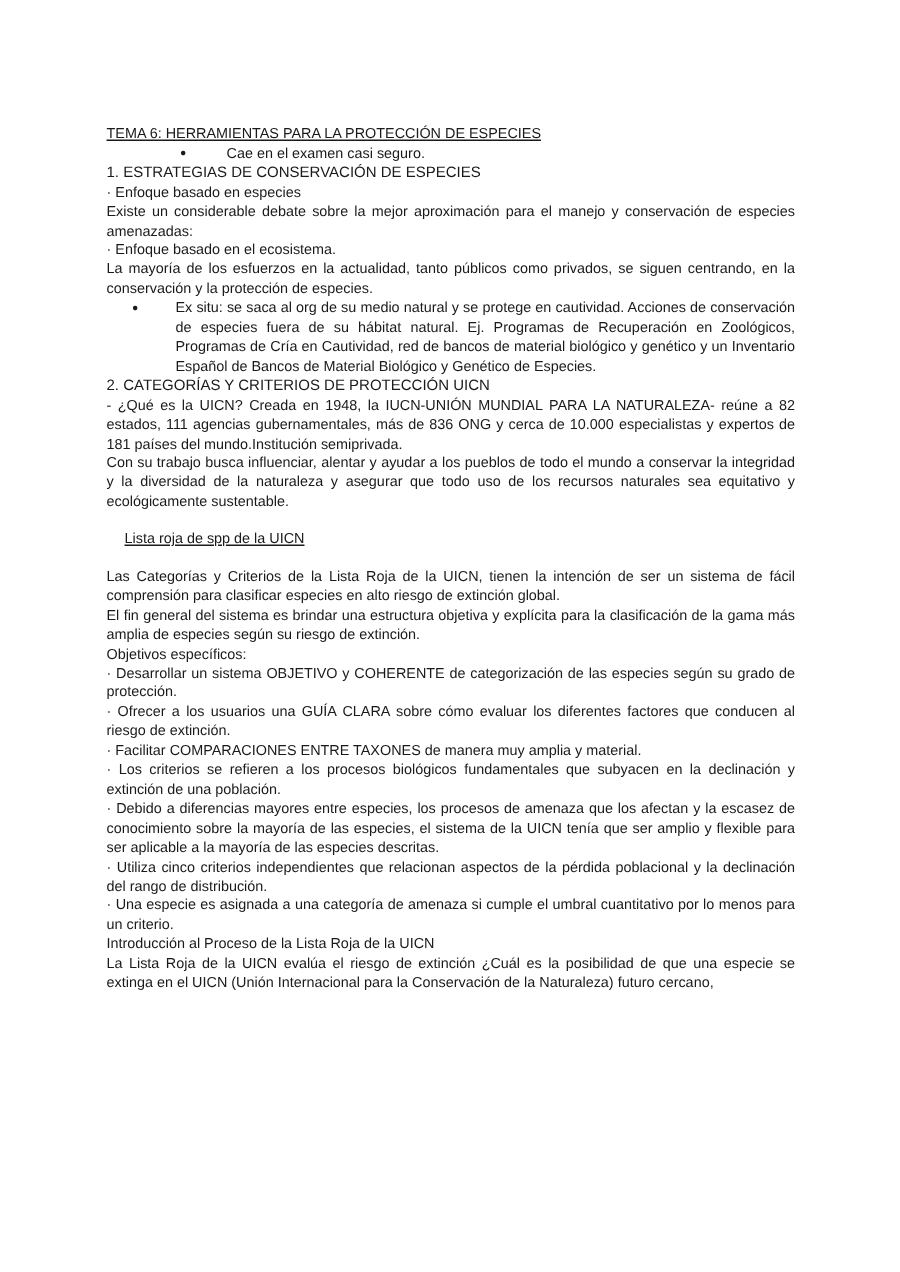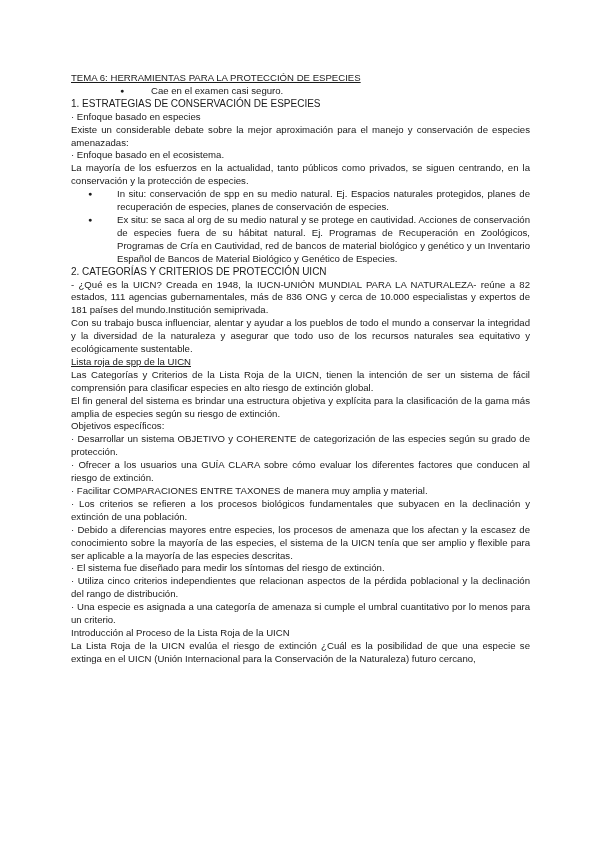--- a/index.html
+++ b/index.html
@@ -1,25 +1,25 @@
 <!DOCTYPE html>
 <html><head>
 <meta charset="utf-8">
 <style>
   html, body { margin:0; padding:0; background:#ffffff; }
   body { width:600px; height:848px; position:relative; overflow:hidden; }
   .page {
-    position:absolute; left:71px; top:72px; width:459px;
+    position:absolute; left:71px; top:84px; width:459px;
     font-family:"Liberation Sans", sans-serif; font-size:9.6px; line-height:12.9px;
     color:#1a1a1a;
   }
   .p { margin:0; text-align:justify; }
   .gap { margin-top:6px; }
   .title { text-decoration:underline; margin:0; }
-  .sub { text-decoration:underline; margin:0; }
+  .sub { text-decoration:underline; margin:12px; }
   .h { font-size:10px; margin:0; }
   ul.bullets { margin:0; padding:0; list-style:none; }
   ul.bullets li { position:relative; padding-left:46px; text-align:justify; }
   ul.bullets li::before { content:"\25CF"; position:absolute; left:17px; font-size:7px; top:0; }
   ul.top li { padding-left:80px; }
   ul.top li::before { left:49px; }
 </style>
 </head>
 <body>
 
@@ -28,34 +28,32 @@
   <ul class="bullets top">
     <li>Cae en el examen casi seguro.</li>
   </ul>
 
   <p class="h gap">1. ESTRATEGIAS DE CONSERVACIÓN DE ESPECIES</p>
   <p class="p">· Enfoque basado en especies</p>
   <p class="p">Existe un considerable debate sobre la mejor aproximación para el manejo y conservación de especies amenazadas:</p>
   <p class="p">· Enfoque basado en el ecosistema.</p>
   <p class="p">La mayoría de los esfuerzos en la actualidad, tanto públicos como privados, se siguen centrando, en la conservación y la protección de especies.</p>
   <ul class="bullets">
-    <li>In situ: conservación de spp en su medio natural. Ej. Espacios naturales protegidos, planes de recuperación de especies, planes de conservación de especies.</li>
     <li>Ex situ: se saca al org de su medio natural y se protege en cautividad. Acciones de conservación de especies fuera de su hábitat natural. Ej. Programas de Recuperación en Zoológicos, Programas de Cría en Cautividad, red de bancos de material biológico y genético y un Inventario Español de Bancos de Material Biológico y Genético de Especies.</li>
   </ul>
 
   <p class="h gap">2. CATEGORÍAS Y CRITERIOS DE PROTECCIÓN UICN</p>
   <p class="p">- ¿Qué es la UICN? Creada en 1948, la IUCN-UNIÓN MUNDIAL PARA LA NATURALEZA- reúne a 82 estados, 111 agencias gubernamentales, más de 836 ONG y cerca de 10.000 especialistas y expertos de 181 países del mundo.Institución semiprivada.</p>
   <p class="p">Con su trabajo busca influenciar, alentar y ayudar a los pueblos de todo el mundo a conservar la integridad y la diversidad de la naturaleza y asegurar que todo uso de los recursos naturales sea equitativo y ecológicamente sustentable.</p>
   <p class="sub">Lista roja de spp de la UICN</p>
   <p class="p">Las Categorías y Criterios de la Lista Roja de la UICN, tienen la intención de ser un sistema de fácil comprensión para clasificar especies en alto riesgo de extinción global.</p>
   <p class="p">El fin general del sistema es brindar una estructura objetiva y explícita para la clasificación de la gama más amplia de especies según su riesgo de extinción.</p>
   <p class="p">Objetivos específicos:</p>
   <p class="p">· Desarrollar un sistema OBJETIVO y COHERENTE de categorización de las especies según su grado de protección.</p>
   <p class="p">· Ofrecer a los usuarios una GUÍA CLARA sobre cómo evaluar los diferentes factores que conducen al riesgo de extinción.</p>
   <p class="p">· Facilitar COMPARACIONES ENTRE TAXONES de manera muy amplia y material.</p>
   <p class="p">· Los criterios se refieren a los procesos biológicos fundamentales que subyacen en la declinación y extinción de una población.</p>
   <p class="p">· Debido a diferencias mayores entre especies, los procesos de amenaza que los afectan y la escasez de conocimiento sobre la mayoría de las especies, el sistema de la UICN tenía que ser amplio y flexible para ser aplicable a la mayoría de las especies descritas.</p>
-  <p class="p">· El sistema fue diseñado para medir los síntomas del riesgo de extinción.</p>
   <p class="p">· Utiliza cinco criterios independientes que relacionan aspectos de la pérdida poblacional y la declinación del rango de distribución.</p>
   <p class="p">· Una especie es asignada a una categoría de amenaza si cumple el umbral cuantitativo por lo menos para un criterio.</p>
   <p class="p">Introducción al Proceso de la Lista Roja de la UICN</p>
   <p class="p">La Lista Roja de la UICN evalúa el riesgo de extinción ¿Cuál es la posibilidad de que una especie se extinga en el UICN (Unión Internacional para la Conservación de la Naturaleza) futuro cercano,</p>
 </div>
 
 </body></html>

